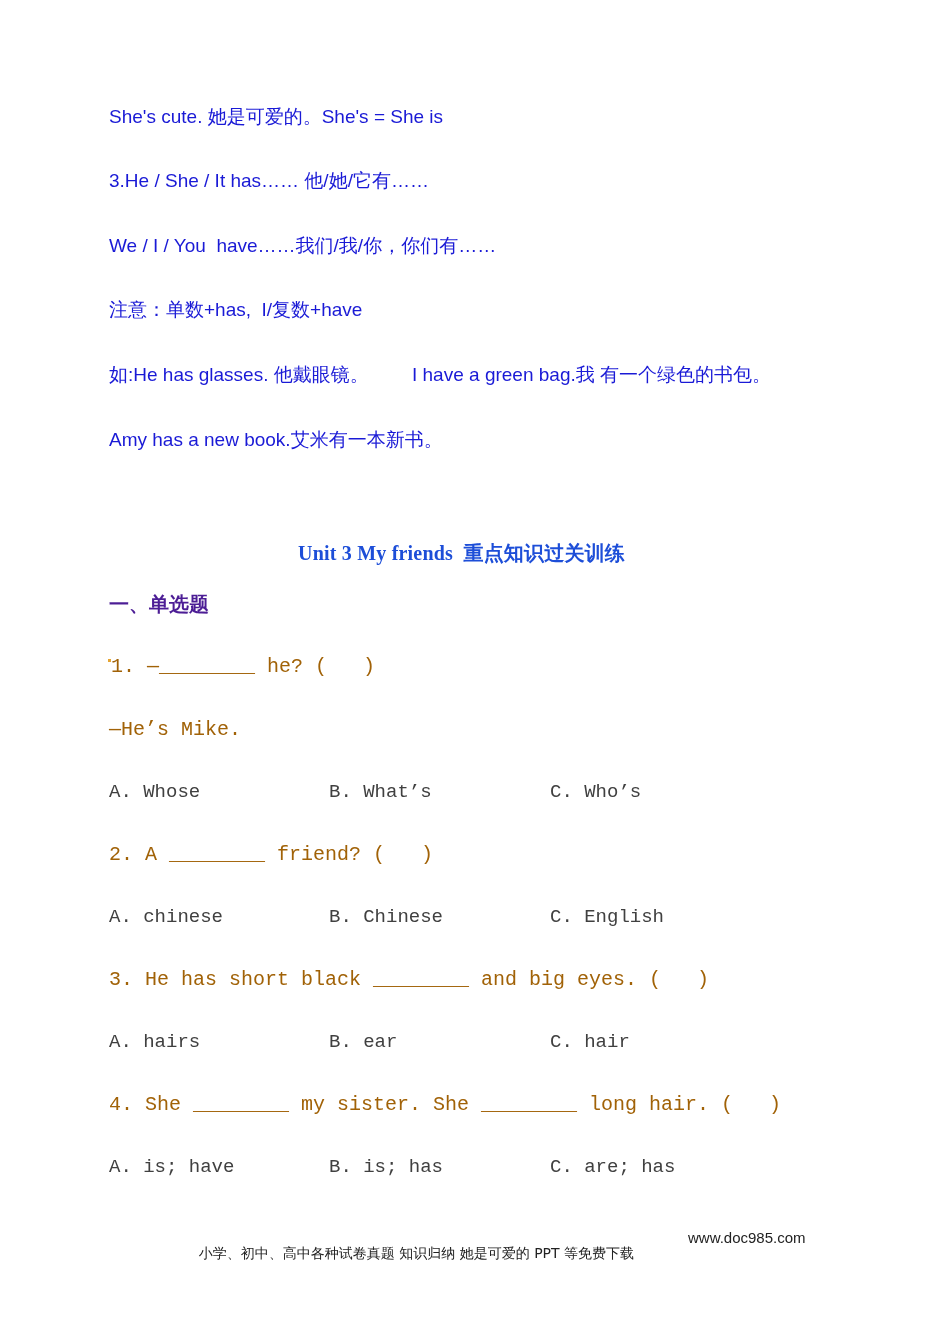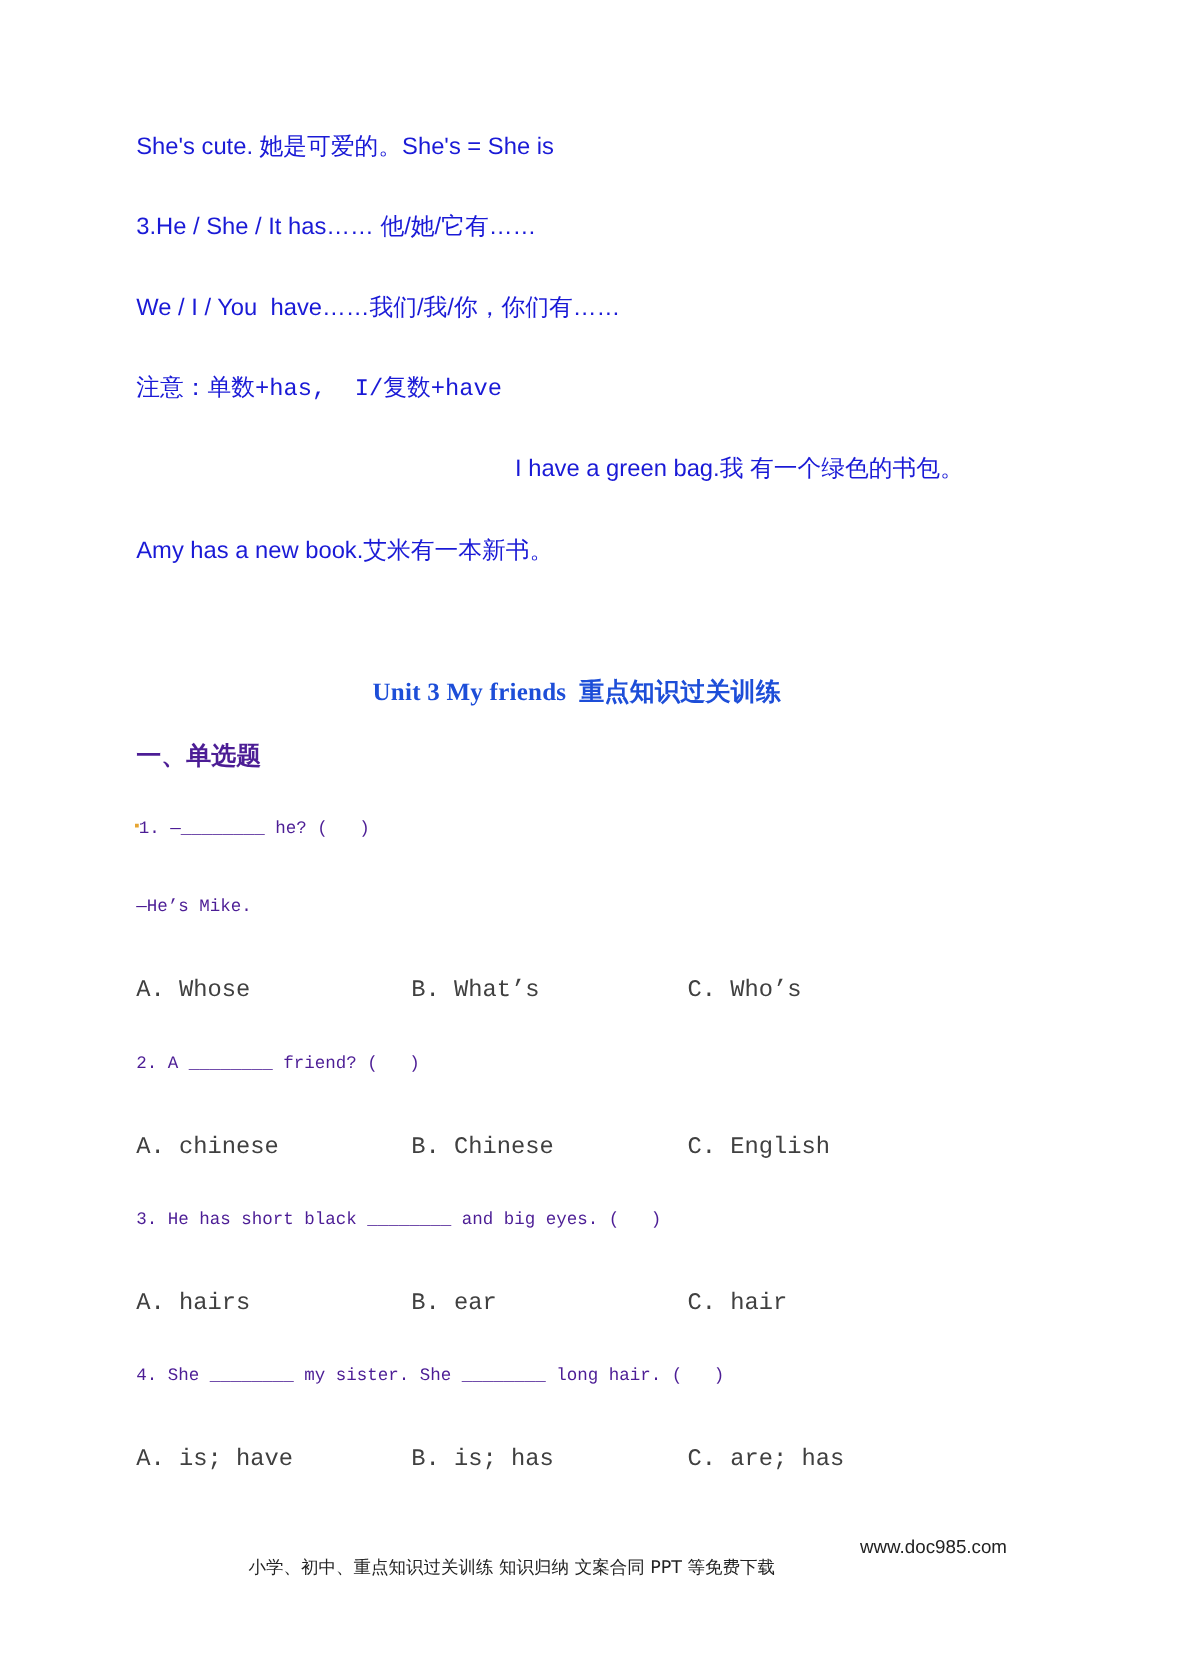--- a/index.html
+++ b/index.html
@@ -2,35 +2,36 @@
 <html><head>
 <meta charset="utf-8">
 <style>
   html, body { margin: 0; padding: 0; background: #ffffff; }
   body { width: 950px; height: 1344px; position: relative; overflow: hidden; }
   .page { position: absolute; left: 18px; top: 0; width: 950px; height: 964px; background: #fff; }
   .line { position: absolute; white-space: pre; }
   .blue { color: #1a1ad6; font-family: "Liberation Sans", "DejaVu Sans", sans-serif; font-size: 19px; }
   .title { color: #1d4ed8; font-family: Liberation Serif, serif; font-size: 20px; font-weight: bold; left: 280px; top: 540px; letter-spacing: 0.2px; }
   .section { color: #4c1d95; font-family: "DejaVu Sans", sans-serif; font-size: 20px; font-weight: bold; left: 91px; top: 591px; }
-  .q { color: #4c1d95; font-family: "Liberation Mono", "DejaVu Sans Mono", monospace; font-size: 14px; }
+  .q { color: #a16207; font-family: "Liberation Mono", "DejaVu Sans Mono", monospace; font-size: 20px; }
   .opt { position: absolute; color: #404040; font-family: "Liberation Mono", "DejaVu Sans Mono", monospace; font-size: 19px; white-space: pre; }
   .footer { position: absolute; top: 1229px; left: 163px; color: #222; font-family: "DejaVu Sans", sans-serif; font-size: 14px; white-space: pre; }
   .footer .url { position: absolute; left: 507px; top: 0; font-family: "Liberation Sans", sans-serif; font-size: 15px; }
   .marker { position: absolute; width: 3px; height: 3px; background: #e6a532; }
 </style>
 </head>
 <body>
 
 <div class="page">
 
   <div class="line blue" style="left:91px; top:104px;">She's cute. 她是可爱的。She's = She is</div>
   <div class="line blue" style="left:91px; top:168px;">3.He / She / It has…… 他/她/它有……</div>
   <div class="line blue" style="left:91px; top:233px;">We / I / You  have……我们/我/你，你们有……</div>
-  <div class="line blue" style="left:91px; top:297px;font-family:Liberation Mono, monospace;">注意：单数+has,  I/复数+have</div>
+  <div class="line blue" style="left:91px; top:297px;">注意：单数+has,  I/复数+have</div>
+  <div class="line blue" style="left:91px; top:362px;">如:He has glasses. 他戴眼镜。</div>
   <div class="line blue" style="left:394px; top:362px;text-align:right;">I have a green bag.我 有一个绿色的书包。</div>
   <div class="line blue" style="left:91px; top:427px;">Amy has a new book.艾米有一本新书。</div>
 
   <div class="line title">Unit 3 My friends  重点知识过关训练</div>
 
   <div class="line section">一、单选题</div>
 
   <div class="marker" style="left:90px; top:659px;"></div>
   <div class="line q" style="left:93px; top:655px;">1. —________ he? (   )</div>
   <div class="line q" style="left:91px; top:718px;">—He’s Mike.</div>
@@ -47,17 +48,17 @@
   <div class="opt" style="left:91px; top:1031px;">A. hairs</div>
   <div class="opt" style="left:311px; top:1031px;">B. ear</div>
   <div class="opt" style="left:532px; top:1031px;">C. hair</div>
 
   <div class="line q" style="left:91px; top:1093px;">4. She ________ my sister. She ________ long hair. (   )</div>
   <div class="opt" style="left:91px; top:1156px;">A. is; have</div>
   <div class="opt" style="left:311px; top:1156px;">B. is; has</div>
   <div class="opt" style="left:532px; top:1156px;">C. are; has</div>
 
   <div class="footer">
-    <span>小学、初中、重点知识过关训练 知识归纳 文案合同 PPT 等免费下载</span>
+    <span>小学、初中、高中各种试卷真题 知识归纳 她是可爱的 PPT 等免费下载</span>
     <span class="url">www.doc985.com</span>
   </div>
 
 </div>
 
 </body></html>

